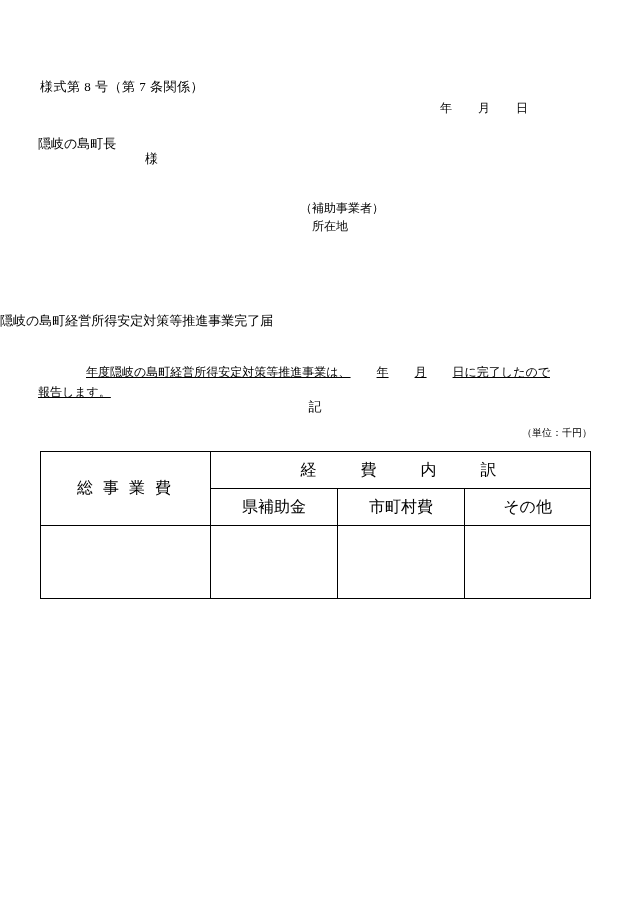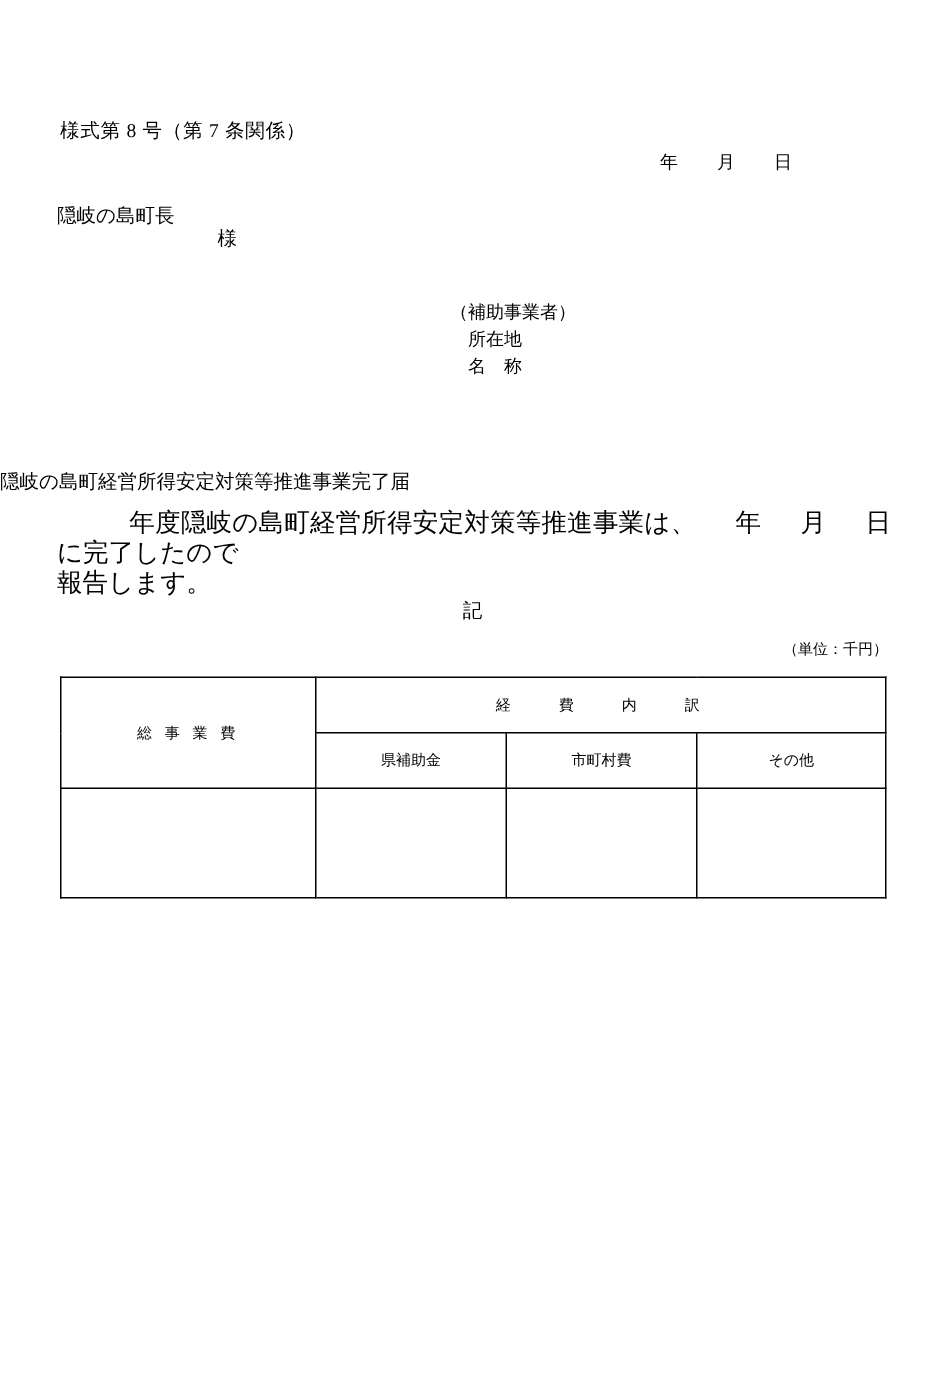--- a/index.html
+++ b/index.html
@@ -81,25 +81,26 @@
     top: 312px;
     width: 630px;
     text-align: left;
     font-size: 13px;
   }
 
   
   .body-para {
     position: absolute;
     left: 38px;
-    top: 339px;
+    top: 362px;
     width: 556px;
-    font-size: 17px;
+    font-size: 12px;
     line-height: 20px;
     text-align: justify;
+    text-decoration: underline;
   }
   .body-para .ind {
     display: inline-block;
     width: 48px;
   }
   .body-para .gap {
     display: inline-block;
     width: 26px;
   }
 
@@ -128,21 +129,21 @@
     top: 451px;
     width: 550px;
   }
   table.main {
     border-collapse: collapse;
     width: 550px;
     table-layout: fixed;
   }
   table.main td {
     border: 1px solid #000000;
-    font-size: 10px;
+    font-size: 16px;
     text-align: center;
     vertical-align: middle;
     padding: 0;
   }
   td.total-head {
     width: 170px;
     height: 72px;
     letter-spacing: 3px;
   }
   td.exp-head {
@@ -171,21 +172,20 @@
   <div class="date-line-top">
     <span>年</span><span class="gap"></span><span>月</span><span class="gap"></span><span>日</span>
   </div>
 
   <div class="addressee">隠岐の島町長</div>
   <div class="addressee-sama">様</div>
 
   <div class="applicant">
     <div>（補助事業者）</div>
     <div class="indent1">所在地</div>
-    <div class="indent1">名　称</div>
   </div>
 
   <div class="doc-title">隠岐の島町経営所得安定対策等推進事業完了届</div>
 
   <div class="body-para">
     <span class="ind"></span><span>年度隠岐の島町経営所得安定対策等推進事業は、</span><span class="gap"></span><span>年</span><span class="gap"></span><span>月</span><span class="gap"></span><span>日に完了したので</span><br>
     <span>報告します。</span>
   </div>
 
   <div class="ki">記</div>

